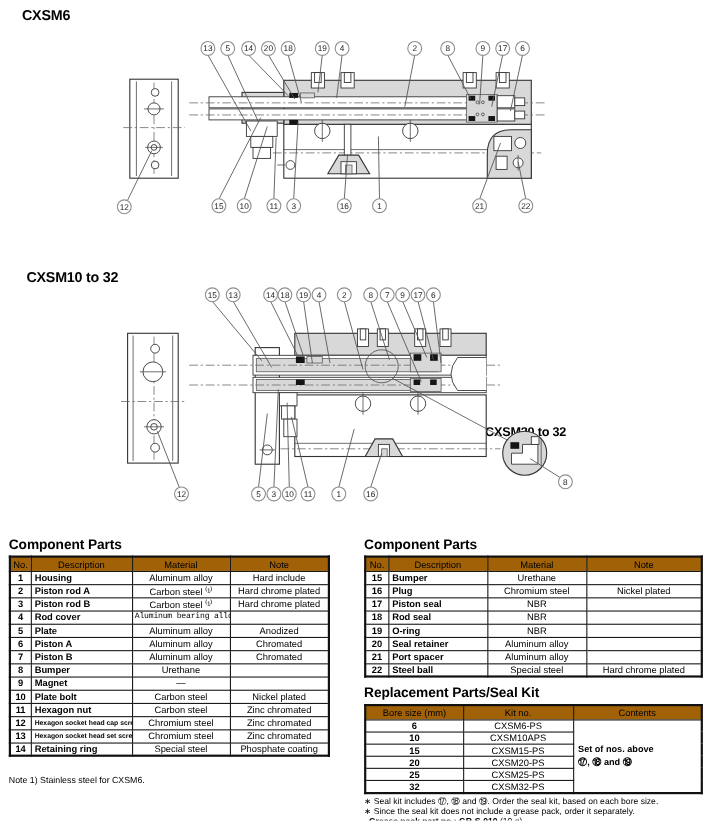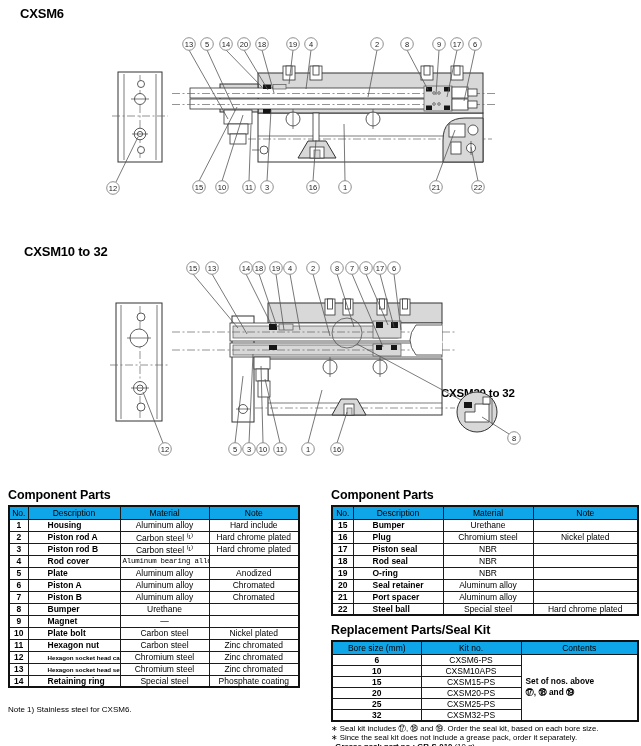--- a/index.html
+++ b/index.html
@@ -23,24 +23,24 @@
   .dk { fill:#151515; stroke:none; }
   .thin { stroke:#444; stroke-width:.7; fill:none; }
   .cl { stroke:#666; stroke-width:.7; stroke-dasharray:8 2.5 2 2.5; fill:none; }
 
   .tables { position:absolute; top:488px; left:0; width:641px; }
   .tbl-left  { position:absolute; left:8px;  top:0; width:290px; }
   .tbl-right { position:absolute; left:331px; top:0; width:306px; }
   .sec-title { font-size:12.5px; font-weight:bold; margin-bottom:3px; letter-spacing:-0.1px; }
   .sk-title  { margin-top:7px; }
   table.ct { border-collapse:collapse; table-layout:fixed; width:100%; border:2px solid #111; }
-  .ct th { background:#0ea5e9; border:1px solid #1a1a1a; font-size:8.5px; font-weight:normal; text-align:center; height:13px; padding:0; }
+  .ct th { background:#a16207; border:1px solid #1a1a1a; font-size:8.5px; font-weight:normal; text-align:center; height:13px; padding:0; }
   .ct td { border:1px solid #1a1a1a; font-size:8.5px; height:12px; padding:0 2px; white-space:nowrap; overflow:hidden; }
   .ct td.c0 { text-align:center; font-weight:bold; padding:0; }
-  .ct td.c1 { font-weight:bold; text-align:left; padding-left:19px; }
+  .ct td.c1 { font-weight:bold; text-align:left; padding-left:3px; }
   .ct td.c2, .ct td.c3 { text-align:center; }
   #tbl-components-left tbody tr:nth-of-type(4)  td.c2 { font-size:7.4px; letter-spacing:-0.2px;font-family:Liberation Mono, monospace; }
   #tbl-components-left tbody tr:nth-of-type(12) td.c1,
   #tbl-components-left tbody tr:nth-of-type(13) td.c1 { font-size:6.2px; }
   .footnote { font-size:8px; margin-top:17px; }
   table.sk td { height:11px; }
   table.sk td.contents { text-align:left; padding-left:4px; font-size:8.3px; white-space:normal; line-height:1.35; vertical-align:middle; font-weight:bold; }
   .sk-notes { font-size:7.8px; margin-top:2px; line-height:1.2; }
   .sk-notes .bold { font-weight:bold; }
 </style>

